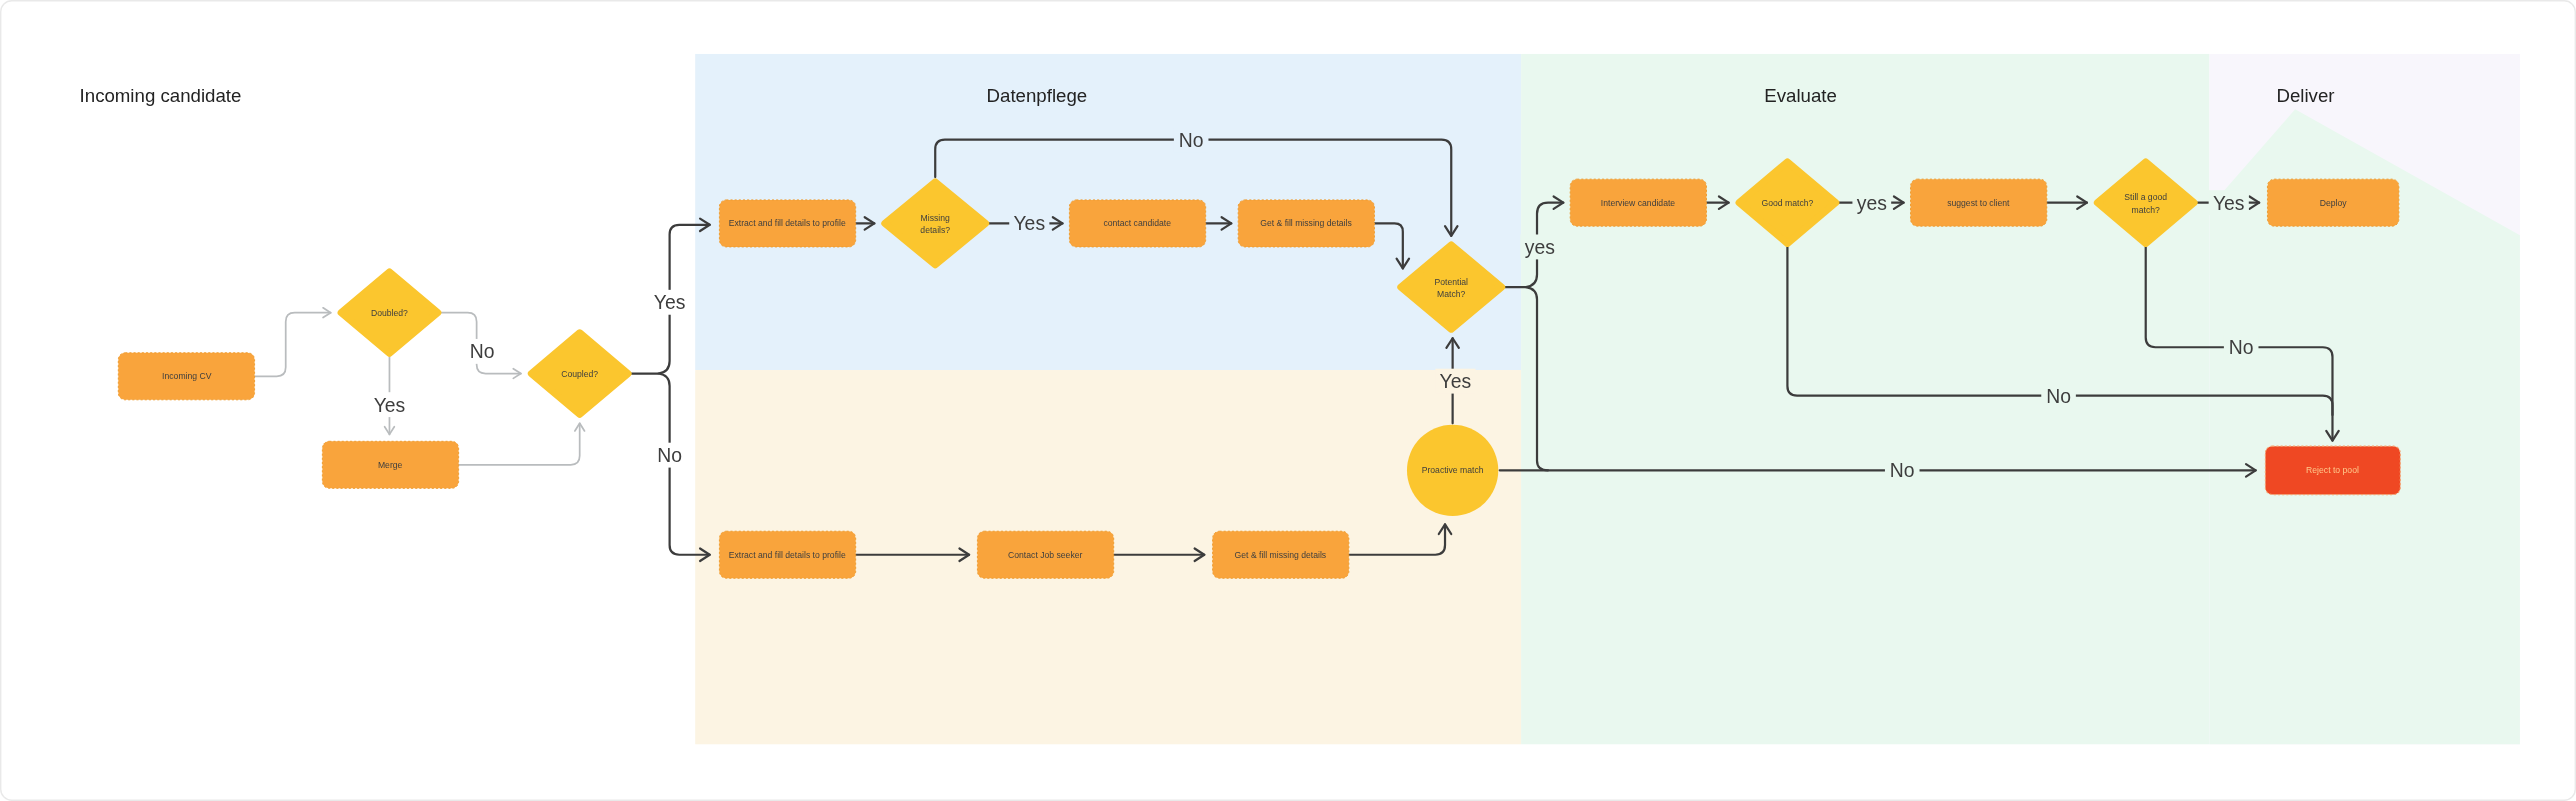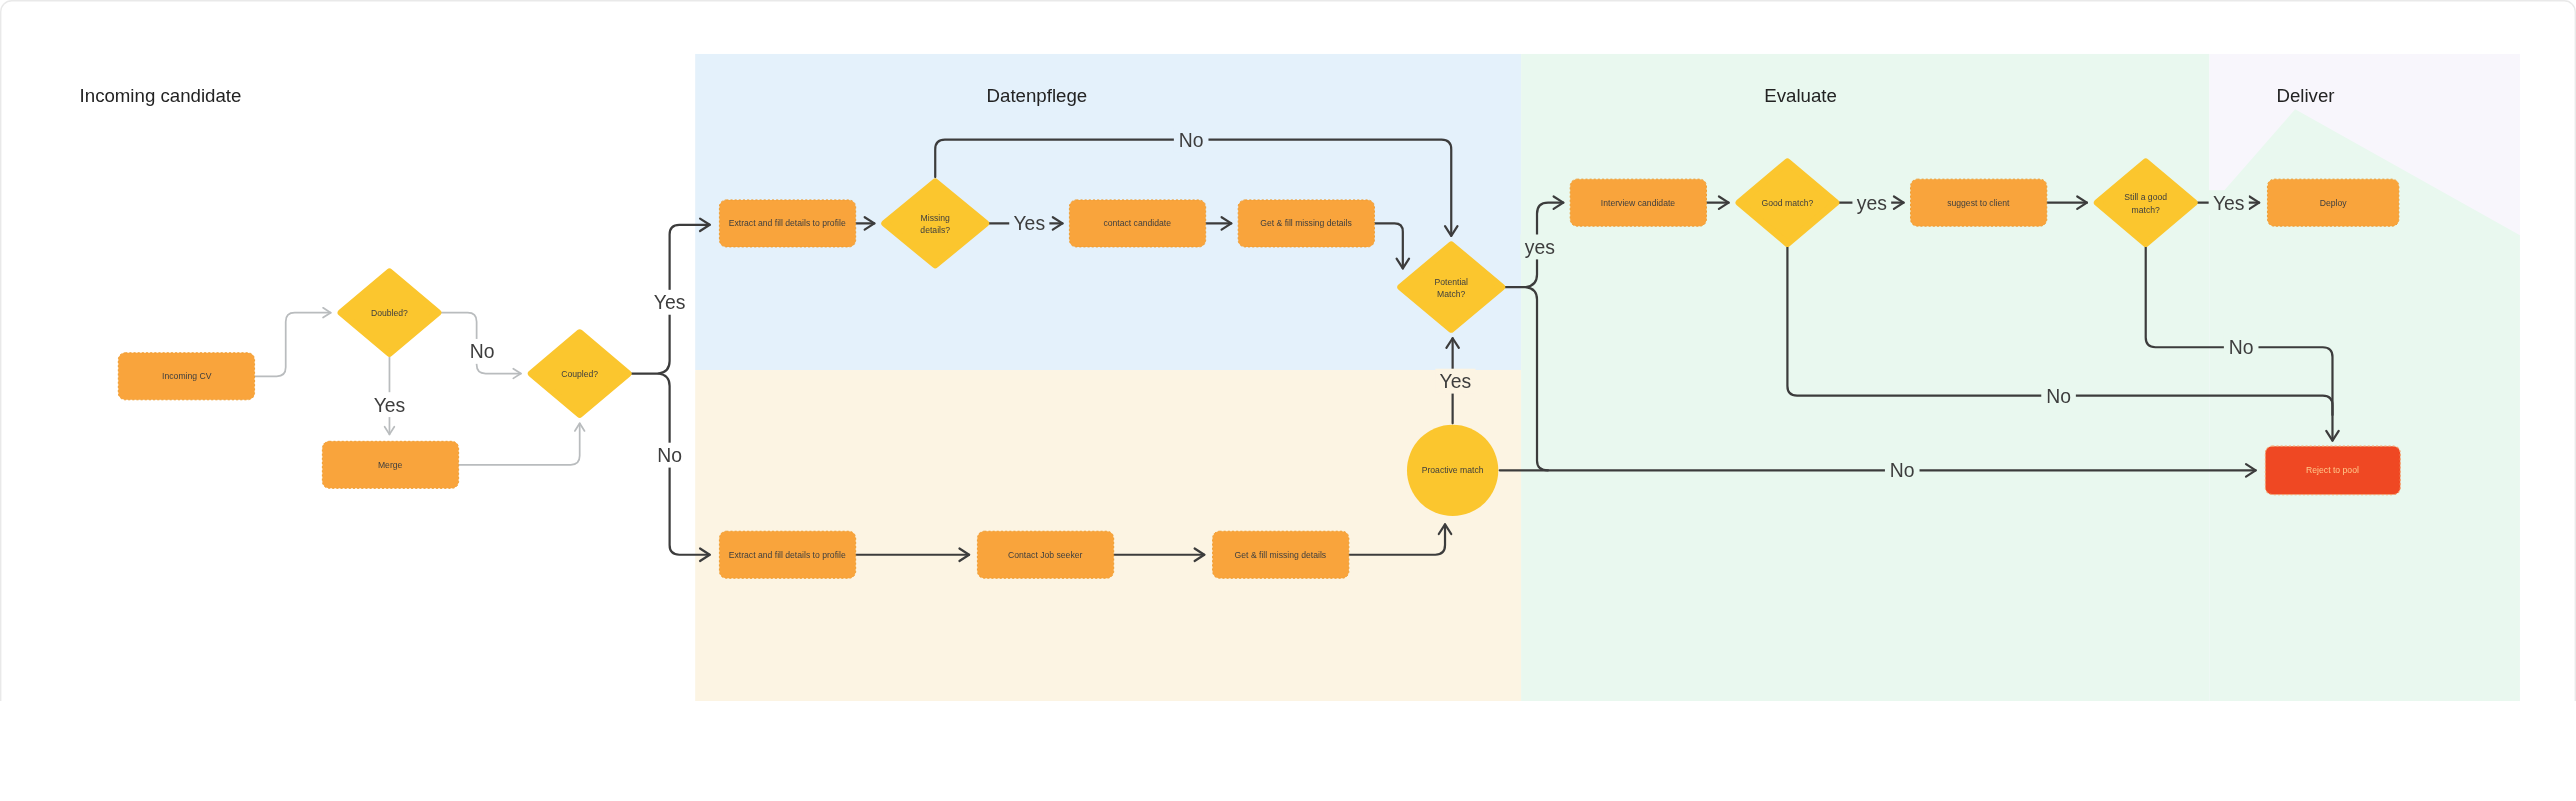--- a/index.html
+++ b/index.html
@@ -1,17 +1,17 @@
 <!DOCTYPE html>
 <html style="font-size:11px"><head>
 <meta charset="utf-8">
 <style>
   html,body{margin:0;padding:0;background:#ffffff;}
   body{font-family:"Liberation Sans",sans-serif;}
-  .canvas-wrap{position:relative;width:2576px;height:701px;background:#ffffff;}
+  .canvas-wrap{position:relative;width:2576px;height:801px;background:#ffffff;}
   svg{display:block}
   .section-title{font-size:27px;font-weight:500;fill:#232323;}
   .node-text{font-size:12.5px;font-weight:500;fill:#3E3E3E;}
   .node-text-light{font-size:12.5px;font-weight:500;fill:#FFC98C;}
   .edge-label{font-size:28px;font-weight:500;fill:#3D3D3D;}
   .proc{fill:#F9A43C;stroke:#ED9B2F;stroke-width:1.4;stroke-dasharray:3 3;}
   .dec{fill:#FBC62E;stroke:#FBC62E;stroke-width:10;stroke-linejoin:round;}
   .evt{fill:#FBC62E;}
   .rej{fill:#EF4823;stroke:#F6A16B;stroke-width:1.6;stroke-dasharray:3 3;}
   .edge-d{fill:none;stroke:#3C3C3C;stroke-width:3.2;stroke-linecap:round;}

